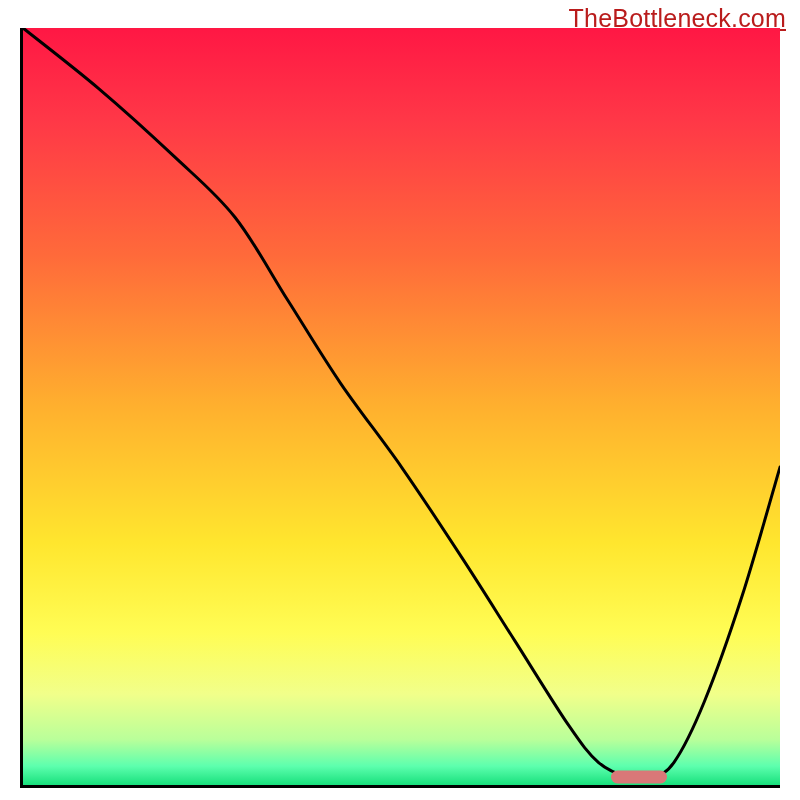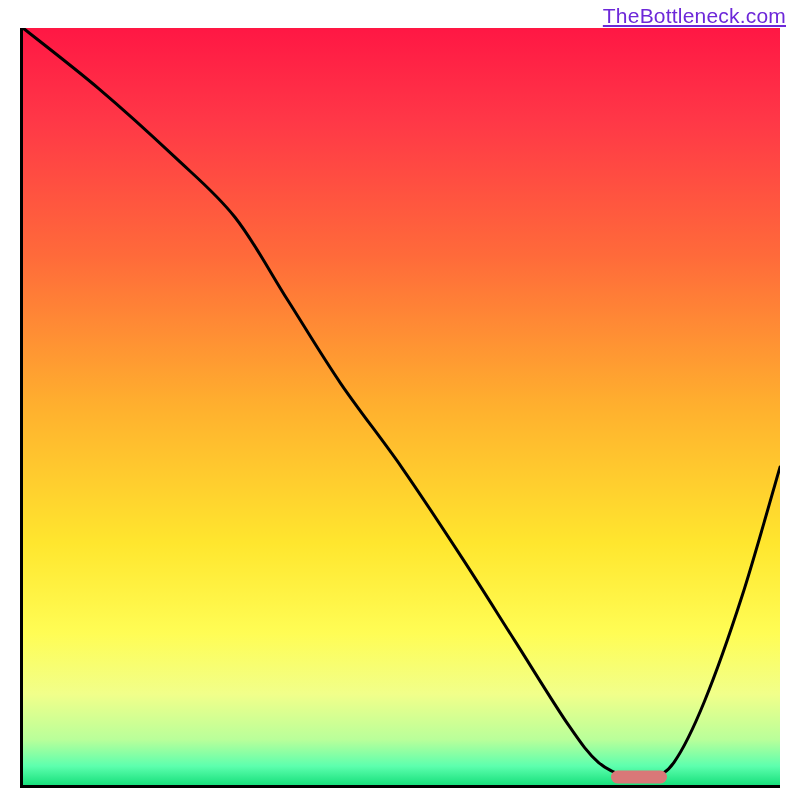--- a/index.html
+++ b/index.html
@@ -7,23 +7,23 @@
     width: 800px;
     height: 800px;
     background: #ffffff;
     position: relative;
     font-family: Arial, Helvetica, sans-serif;
   }
   .watermark {
     position: absolute;
     top: 4px;
     right: 14px;
-    font-size: 21px;
+    font-size: 25px;
     font-weight: 400;
-    color: #6d28d9;
+    color: #b91c1c;
     letter-spacing: 0.2px;
     text-decoration: underline;
   }
   .plot-area {
     position: absolute;
     left: 20px;
     top: 28px;
     width: 760px;
     height: 760px;
     border: 3px solid #000;

